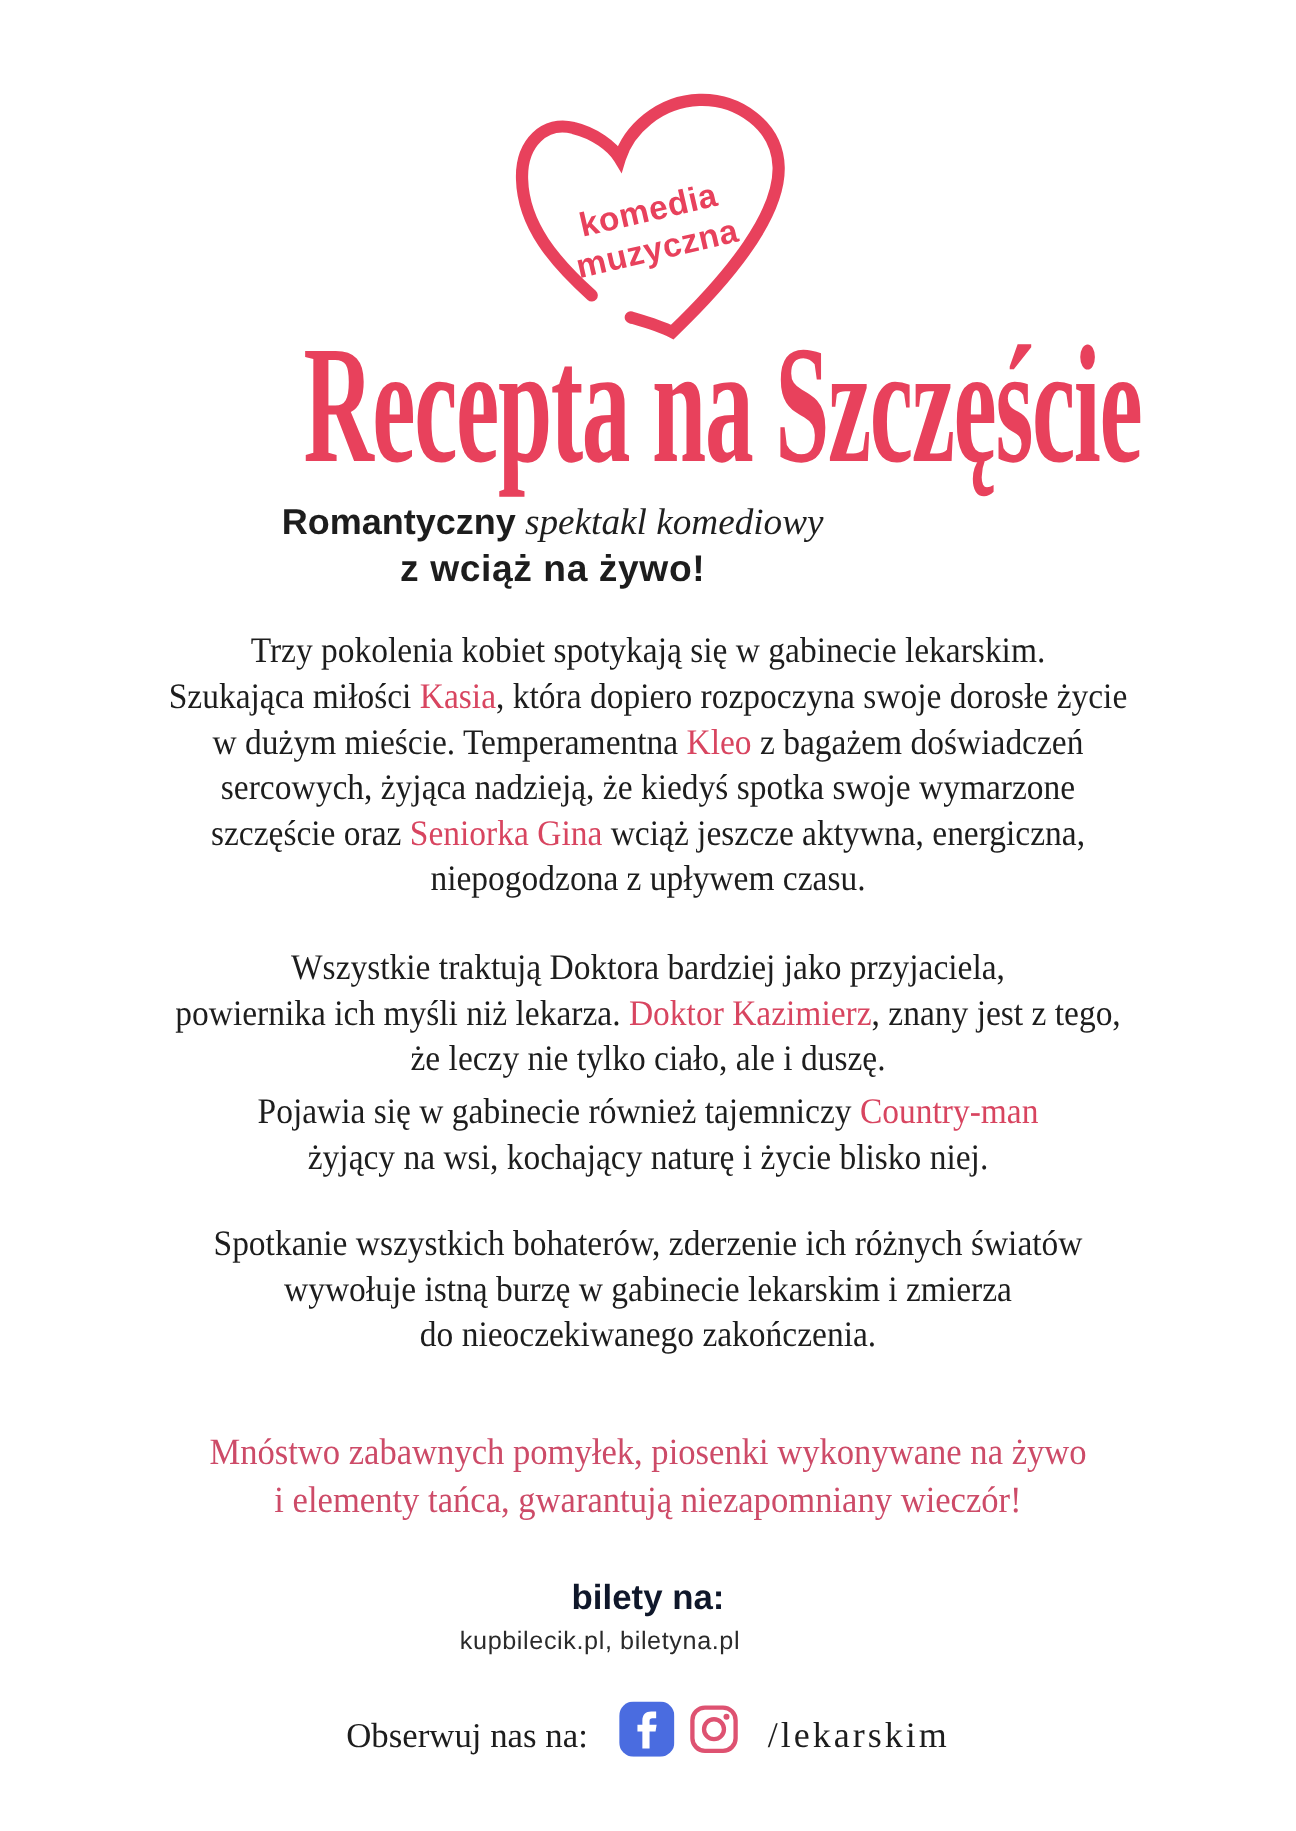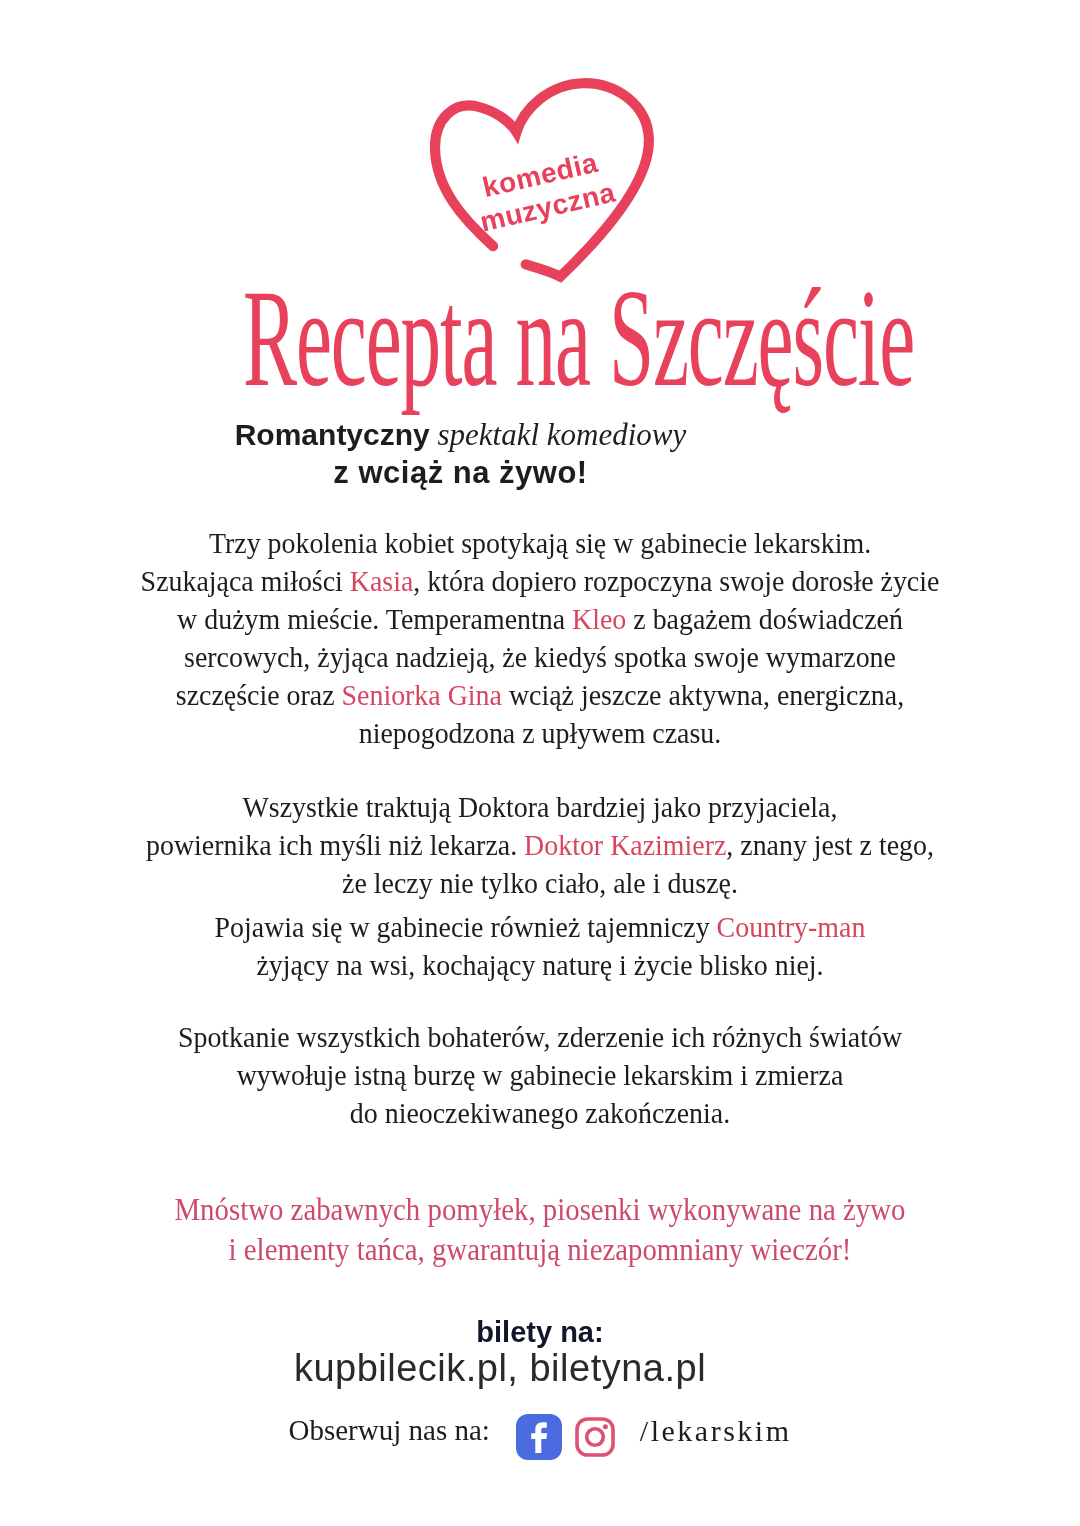--- a/index.html
+++ b/index.html
@@ -25,21 +25,21 @@
     font-weight:bold;
     font-size:28px;line-height:33px;
     letter-spacing:0.5px;
     color:var(--accent,#e8415c);
   }
   .logo-text span{display:block;}
   
   .title{
     position:absolute;top:268px;left:0;width:1080px;
     margin:0;text-align:center;
-    font-weight:normal;
+    font-weight:bold;
     font-size:140px;line-height:140px;
     color:var(--accent,#e8415c);
   }
   .title-inner{
     display:inline-block;
     transform:scaleX(0.58);
     transform-origin:50% 50%;
     white-space:nowrap;
     letter-spacing:-2px;
   }
@@ -84,28 +84,28 @@
     position:absolute;top:1314px;left:0;width:1080px;
     text-align:center;
     font-family:"Liberation Sans", sans-serif;
     font-weight:bold;font-size:29px;line-height:36px;
     color:#0f172a;
   }
   .tickets-sites{
     position:absolute;top:1350px;left:0;width:1000px;
     text-align:center;
     font-family:"Liberation Sans", sans-serif;
-    font-size:38px;line-height:36px;
+    font-size:21px;line-height:36px;
     letter-spacing:0.5px;
     color:#2a2a2a;
   }
   
   .social{
     position:absolute;top:1414px;left:0;width:1080px;height:50px;
-    display:flex;align-items:flex-start;justify-content:center;
+    display:flex;align-items:flex-end;justify-content:center;
   }
   .social-label{font-size:29px;color:#1d1d1d;}
   .social-icons{display:flex;align-items:center;gap:10px;margin-left:26px;}
   .social-handle{
     margin-left:22px;
     font-size:30px;letter-spacing:2.5px;color:#1d1d1d;
   }
 </style>
 </head>
 <body>

